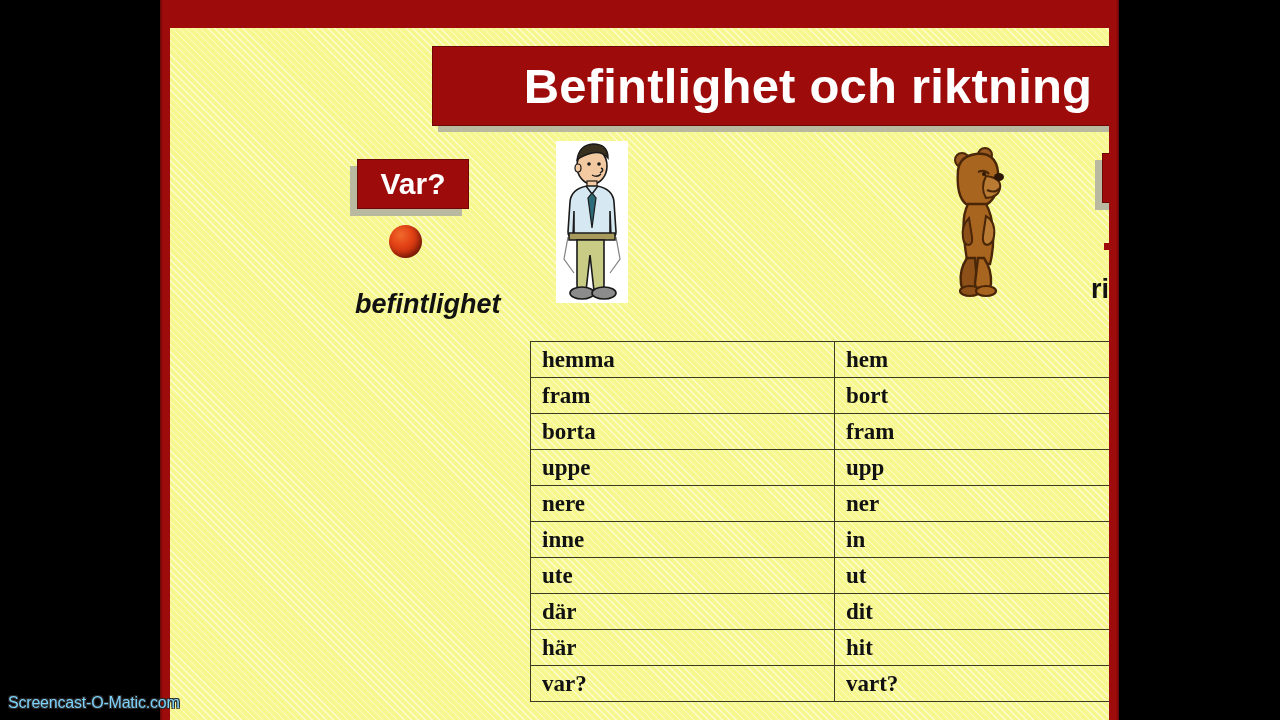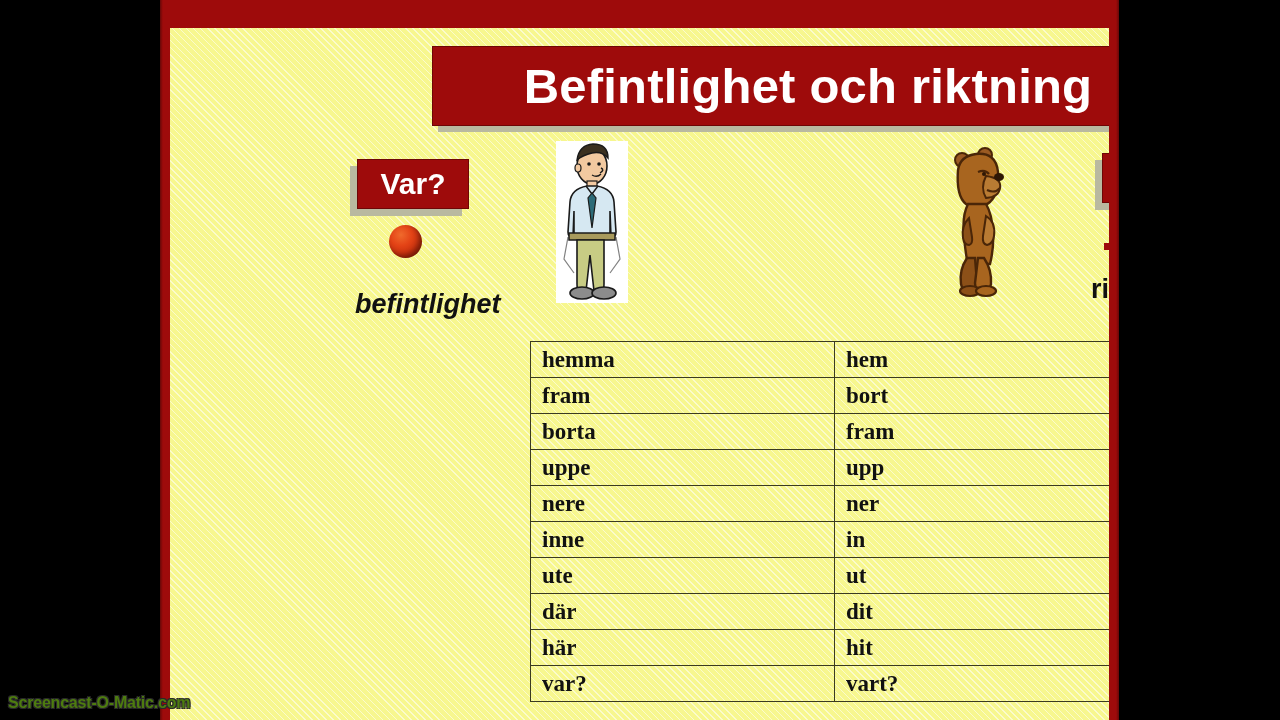--- a/index.html
+++ b/index.html
@@ -196,22 +196,22 @@
   }
   #word-table td.col-a { width: 292px; font-family: Liberation Serif, serif; }
   #word-table td.col-b { width: 270px; font-family: Liberation Serif, serif; }
 
   
   #watermark {
     position: absolute;
     left: 8px;
     top: 694px;
     font-size: 16px;
-    font-weight: bold;
-    color: #4d7c0f;
+    font-weight: normal;
+    color: #7dd3fc;
     letter-spacing: -0.2px;
     text-shadow:
       -1px -1px 0 #2a2a2a,  1px -1px 0 #2a2a2a,
       -1px  1px 0 #2a2a2a,  1px  1px 0 #2a2a2a;
     white-space: nowrap;
     z-index: 50;
   }
 </style>
 </head>
 <body>

